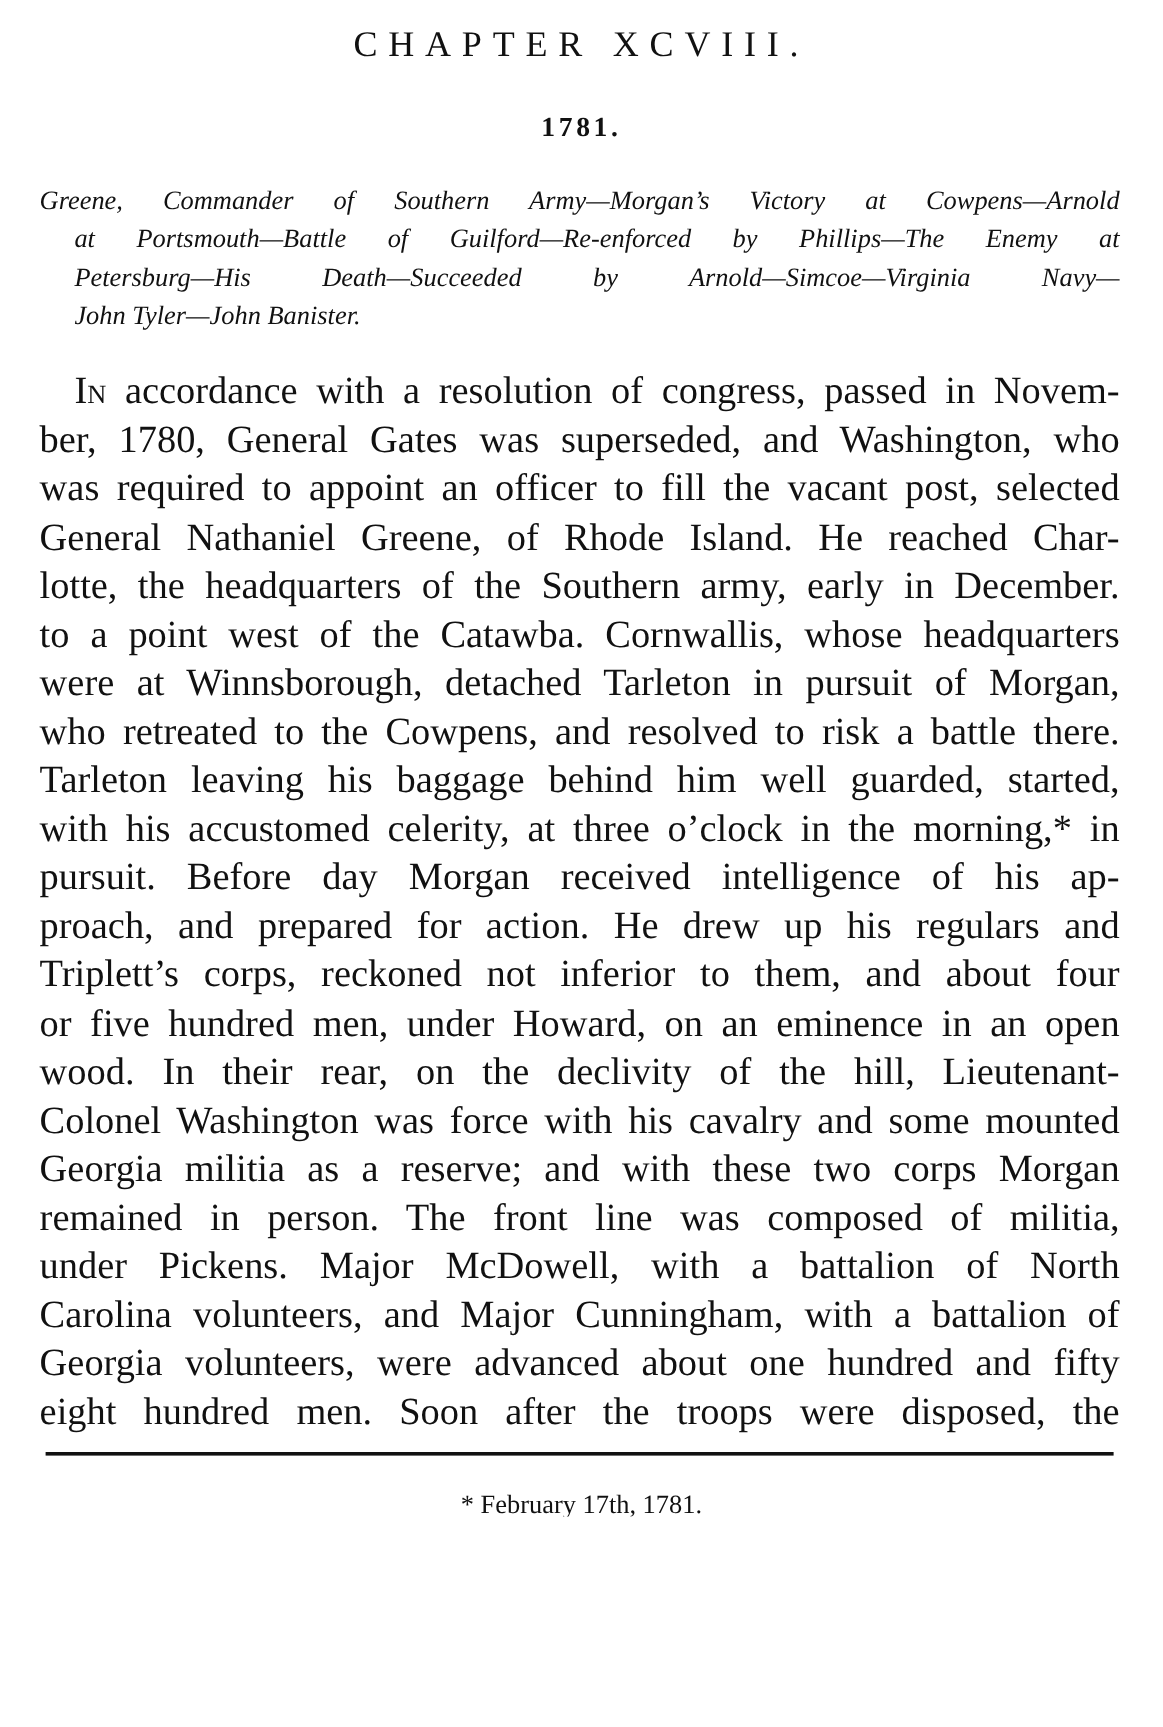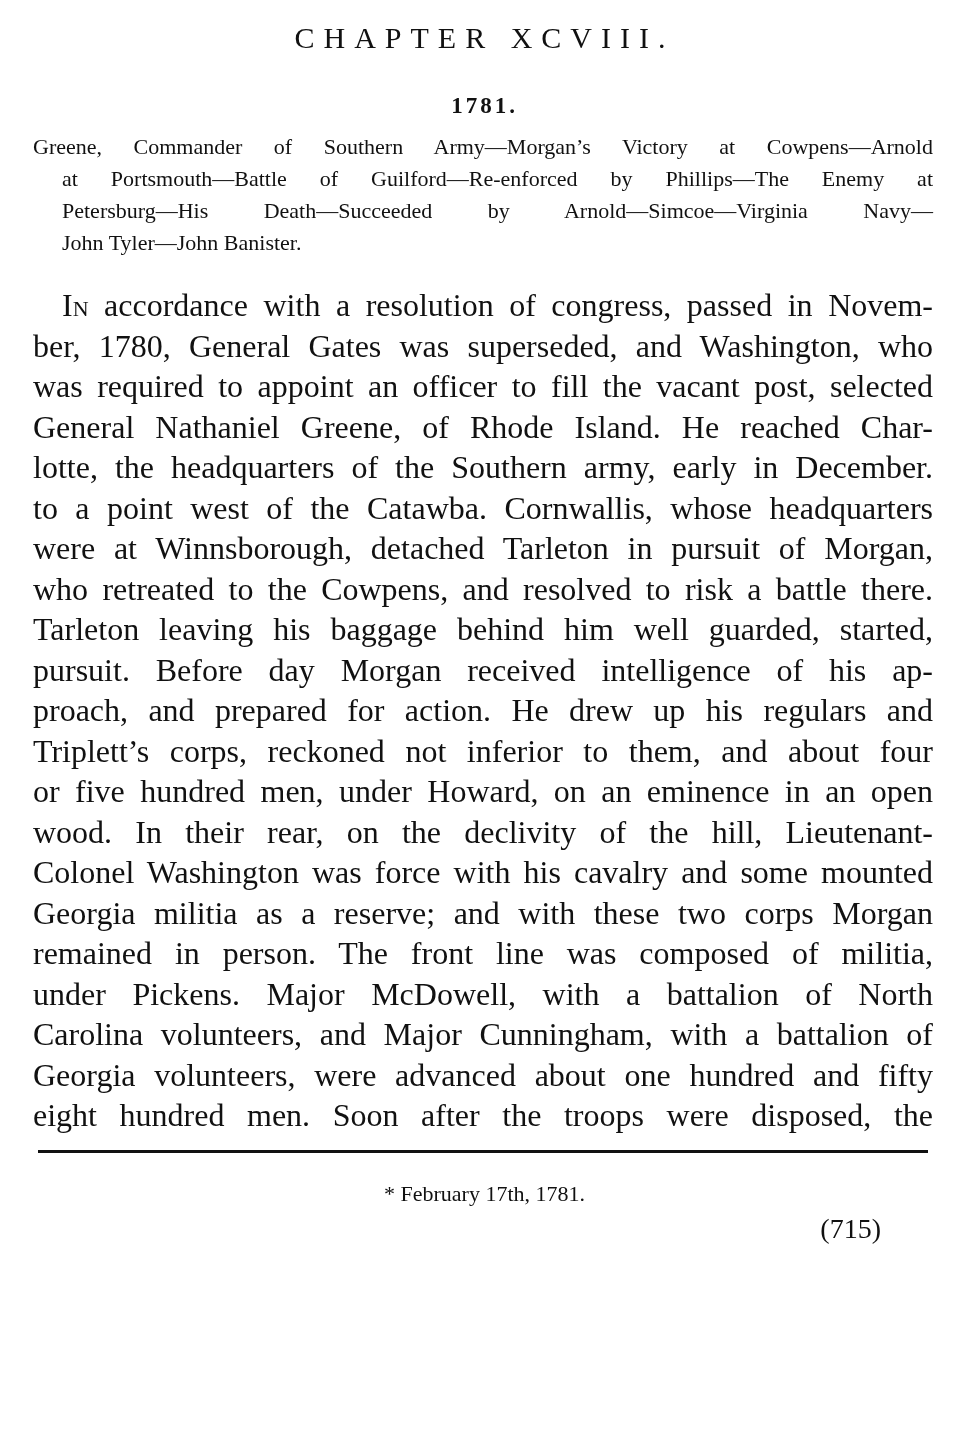--- a/index.html
+++ b/index.html
@@ -26,23 +26,24 @@
   }
   .year-heading {
     margin-top: 36px;
     text-align: center;
     font-size: 23px;
     line-height: 27px;
     font-weight: bold;
     letter-spacing: 3px;
   }
   .summary {
-    margin: 12px 36px 0 33px;
+    margin: 32px 36px 0 33px;
     font-size: 22px;
     line-height: 32px;
+    font-style: italic;
   }
   .summary .sum-line {
     text-align: justify;
     text-align-last: justify;
   }
   .summary .sum-indent {
     margin-left: 29px;
   }
   .summary .sum-last {
     text-align: left;
@@ -102,20 +103,21 @@
   <div class="body-text">
     <div class="body-line first"><span class="sc">In</span><span> accordance with a resolution of congress, passed in Novem-</span></div>
     <div class="body-line">ber, 1780, General Gates was superseded, and Washington, who</div>
     <div class="body-line">was required to appoint an officer to fill the vacant post, selected</div>
     <div class="body-line">General Nathaniel Greene, of Rhode Island.  He reached Char-</div>
     <div class="body-line">lotte, the headquarters of the Southern army, early in December.</div>
     <div class="body-line">to a point west of the Catawba.  Cornwallis, whose headquarters</div>
     <div class="body-line">were at Winnsborough, detached Tarleton in pursuit of Morgan,</div>
     <div class="body-line">who retreated to the Cowpens, and resolved to risk a battle there.</div>
     <div class="body-line">Tarleton leaving his baggage behind him well guarded, started,</div>
+    <div class="body-line">with his accustomed celerity, at three o’clock in the morning,* in</div>
     <div class="body-line">pursuit.  Before day Morgan received intelligence of his ap-</div>
     <div class="body-line">proach, and prepared for action.  He drew up his regulars and</div>
     <div class="body-line">Triplett’s corps, reckoned not inferior to them, and about four</div>
     <div class="body-line">or five hundred men, under Howard, on an eminence in an open</div>
     <div class="body-line">wood.  In their rear, on the declivity of the hill, Lieutenant-</div>
     <div class="body-line">Colonel Washington was force with his cavalry and some mounted</div>
     <div class="body-line">Georgia militia as a reserve; and with these two corps Morgan</div>
     <div class="body-line">remained in person.  The front line was composed of militia,</div>
     <div class="body-line">under Pickens.  Major McDowell, with a battalion of North</div>
     <div class="body-line">Carolina volunteers, and Major Cunningham, with a battalion of</div>

